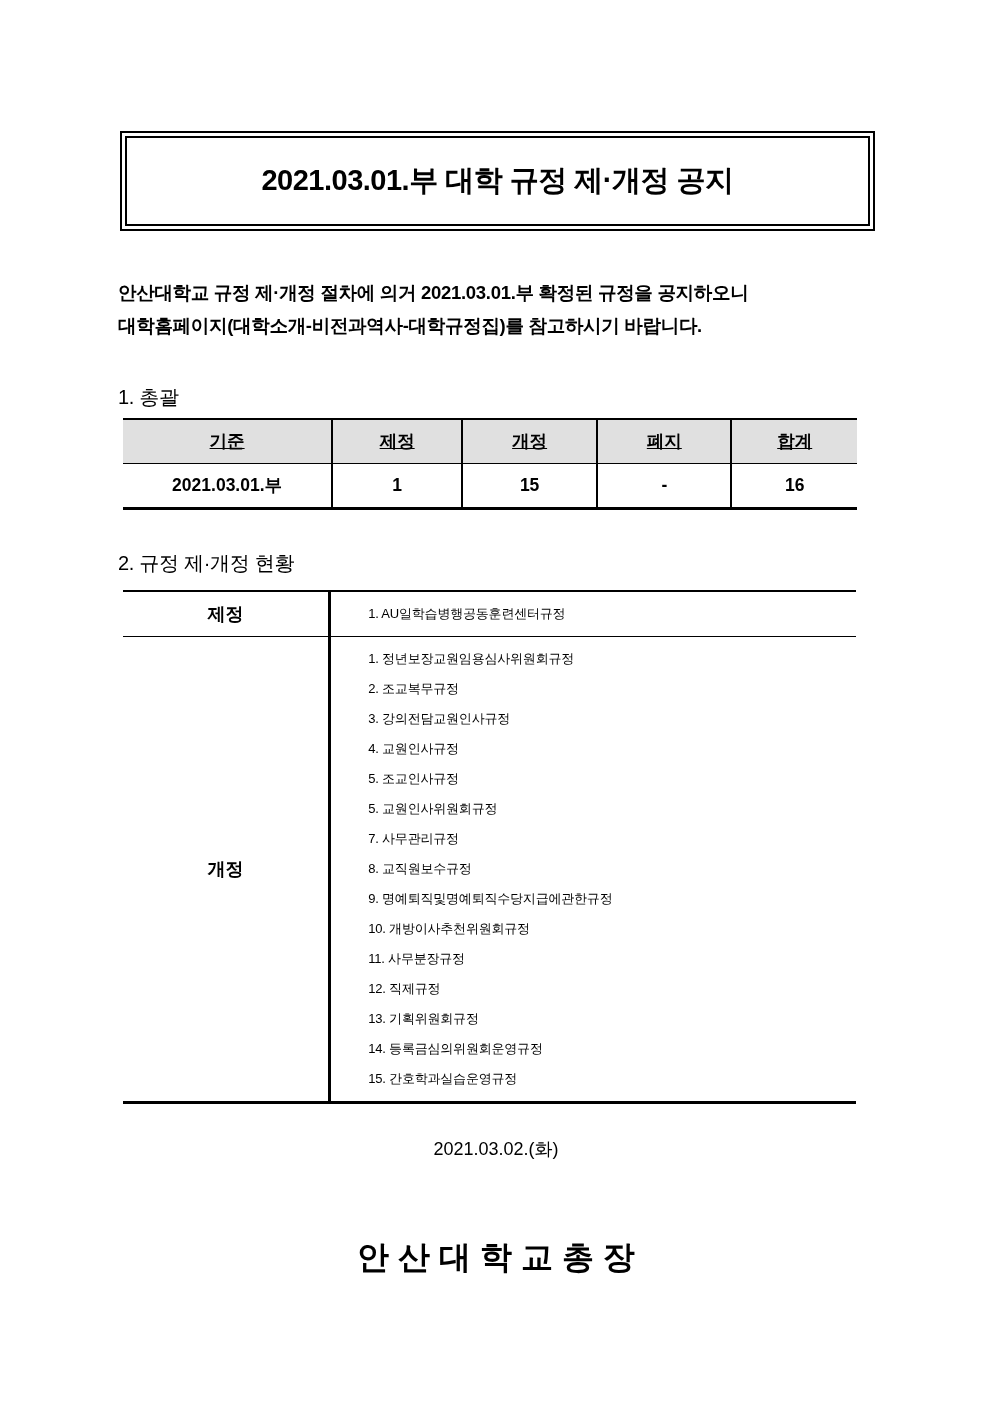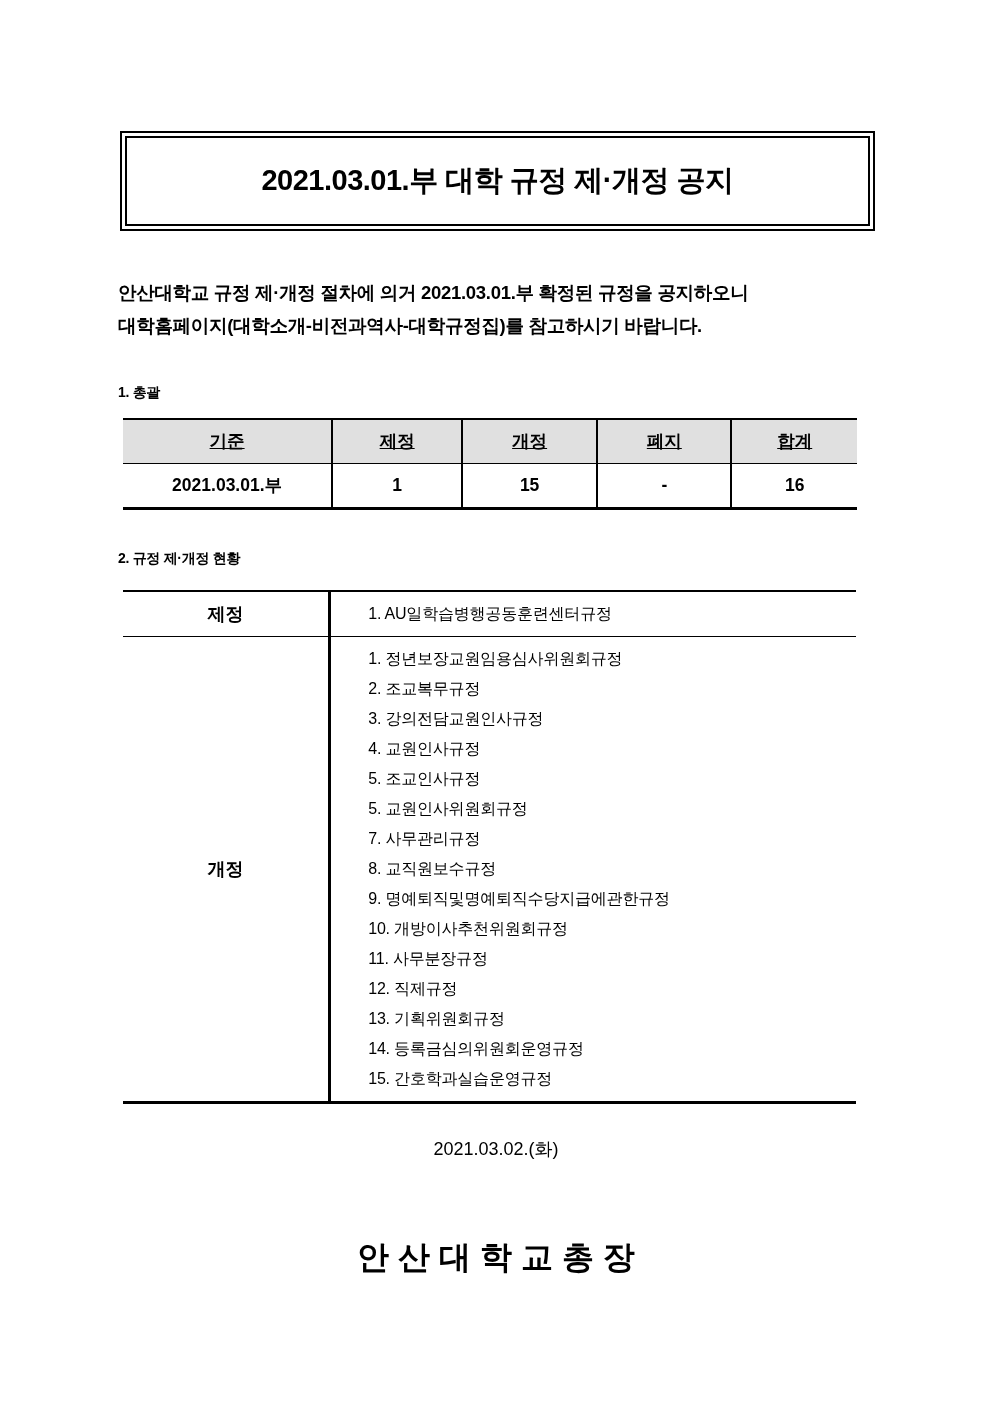--- a/index.html
+++ b/index.html
@@ -30,21 +30,21 @@
   
   .intro {
     position: absolute; left: 118px; top: 276px; width: 756px;
     text-align: left; font-size: 18.5px; font-weight: bold;
     line-height: 33px; letter-spacing: -0.3px;
   }
 
   
   .sec-heading {
     position: absolute; left: 118px;
-    font-size: 14px; font-weight: bold; letter-spacing: -0.3px;
+    font-size: 20px; font-weight: normal; letter-spacing: -0.3px;
   }
   .sec1 { top: 384px; }
   .sec2 { top: 550px; }
 
   
   table { border-collapse: collapse; table-layout: fixed; }
   .table1 {
     position: absolute; left: 123px; top: 418px; width: 734px;
     border-top: 2px solid #000; border-bottom: 3px solid #000;
   }
@@ -63,21 +63,21 @@
     position: absolute; left: 123px; top: 590px; width: 733px;
     border-top: 2px solid #000; border-bottom: 3px solid #000;
   }
   .table2 tr + tr td { border-top: 1px solid #000; }
   .table2 td.label {
     width: 28.2%; text-align: center; vertical-align: middle;
     font-size: 18px; font-weight: bold;
   }
   .table2 td.content {
     border-left: 3px solid #000;
-    font-size: 16px; font-weight: normal;
+    font-size: 13px; font-weight: normal;
     padding: 7px 6px 7px 37px;
     vertical-align: middle; letter-spacing: -0.2px;
   }
   .table2 tr.r1 td { height: 44px; }
   .table2 .reg-line { line-height: 30px; white-space: nowrap; }
 
   
   .doc-date {
     position: absolute; left: 120px; top: 1137px; width: 752px;
     text-align: center; font-size: 18px; font-weight: normal;

